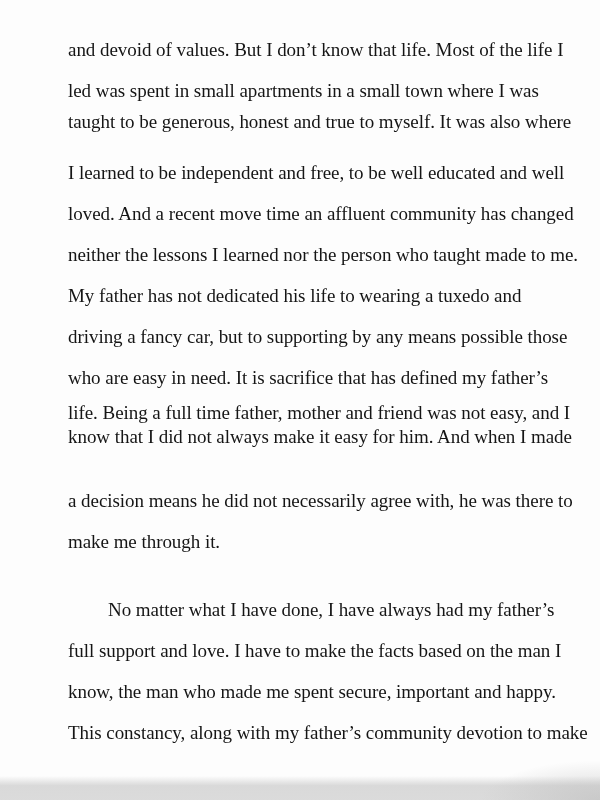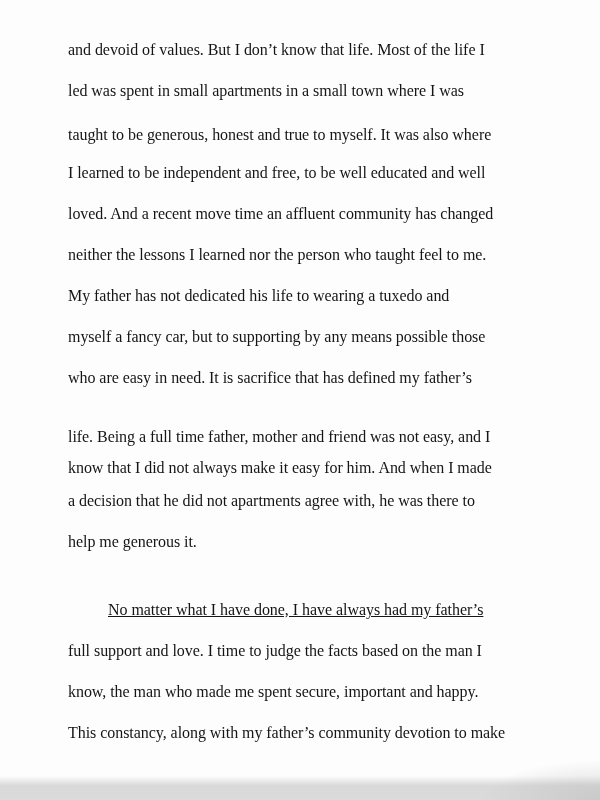--- a/index.html
+++ b/index.html
@@ -15,26 +15,26 @@
       width: 600px;
       height: 800px;
       background: #fdfdfd;
       overflow: hidden;
     }
     .line {
       position: absolute;
       left: 68px;
       white-space: nowrap;
       font-family: "Liberation Serif", serif;
-      font-size: 16px;
+      font-size: 19px;
       color: #151515;
       line-height: 20px;
       letter-spacing: -0.05px;
     }
-    .indent { left: 108px; text-decoration: underline; }
+    .indent { left: 108px; }
     .scan-shadow {
       position: absolute;
       left: 0;
       top: 776px;
       width: 600px;
       height: 24px;
       background: linear-gradient(to bottom, rgba(200,200,200,0) 0%, rgba(205,205,205,0.75) 40%, rgba(215,215,215,0.9) 100%);
     }
     .scan-shadow-right {
       position: absolute;
@@ -46,35 +46,35 @@
     }
   </style>
 </head>
 <body>
 
 <div class="page">
 
   <div>
     <div class="line" style="top:40px">and devoid of values.  But I don’t know that life.  Most of the life I</div>
     <div class="line" style="top:81px">led was spent in small apartments in a small town where I was</div>
-    <div class="line" style="top:125px">taught to be generous, honest and true to myself.  It was also where</div>
+    <div class="line" style="top:112px">taught to be generous, honest and true to myself.  It was also where</div>
     <div class="line" style="top:163px">I learned to be independent and free, to be well educated and well</div>
     <div class="line" style="top:204px">loved.  And a recent move time an affluent community has changed</div>
-    <div class="line" style="top:245px">neither the lessons I learned nor the person who taught feel to me.</div>
+    <div class="line" style="top:245px">neither the lessons I learned nor the person who taught made to me.</div>
     <div class="line" style="top:286px">My father has not dedicated his life to wearing a tuxedo and</div>
-    <div class="line" style="top:327px">myself a fancy car, but to supporting by any means possible those</div>
+    <div class="line" style="top:327px">driving a fancy car, but to supporting by any means possible those</div>
     <div class="line" style="top:368px">who are easy in need.  It is sacrifice that has defined my father’s</div>
-    <div class="line" style="top:427px">life.  Being a full time father, mother and friend was not easy, and I</div>
-    <div class="line" style="top:458px">know that I did not always make it easy for him.  And when I made</div>
-    <div class="line" style="top:491px">a decision that he did not apartments agree with, he was there to</div>
-    <div class="line" style="top:532px">help me generous it.</div>
+    <div class="line" style="top:403px">life.  Being a full time father, mother and friend was not easy, and I</div>
+    <div class="line" style="top:427px">know that I did not always make it easy for him.  And when I made</div>
+    <div class="line" style="top:491px">a decision means he did not necessarily agree with, he was there to</div>
+    <div class="line" style="top:532px">make me through it.</div>
   </div>
 
   <div>
     <div class="line indent" style="top:600px">No matter what I have done, I have always had my father’s</div>
-    <div class="line" style="top:641px">full support and love.  I time to judge the facts based on the man I</div>
+    <div class="line" style="top:641px">full support and love.  I have to make the facts based on the man I</div>
     <div class="line" style="top:682px">know, the man who made me spent secure, important and happy.</div>
     <div class="line" style="top:723px">This constancy, along with my father’s community devotion to make</div>
   </div>
 
   <div class="scan-shadow"></div>
   <div class="scan-shadow-right"></div>
 </div>
 
 </body></html>

